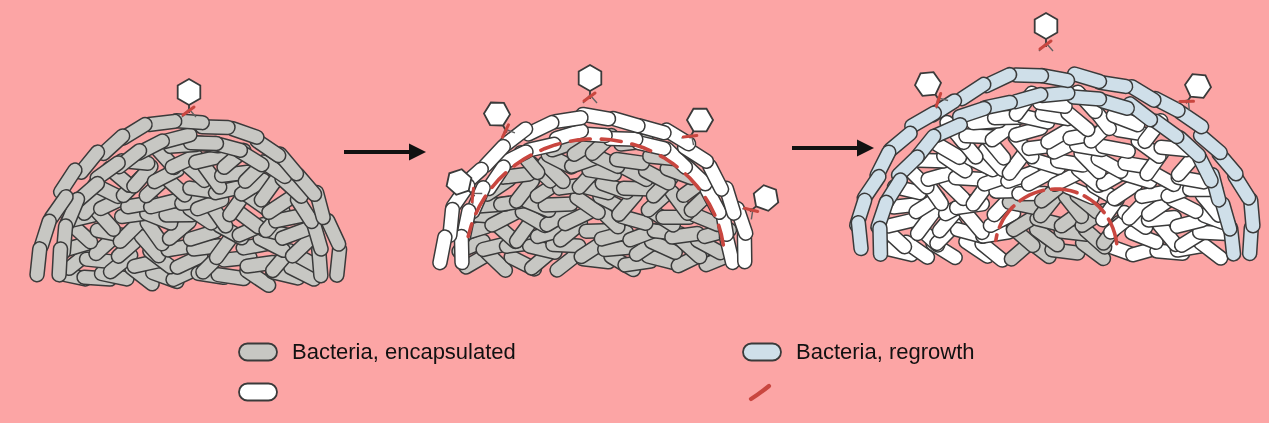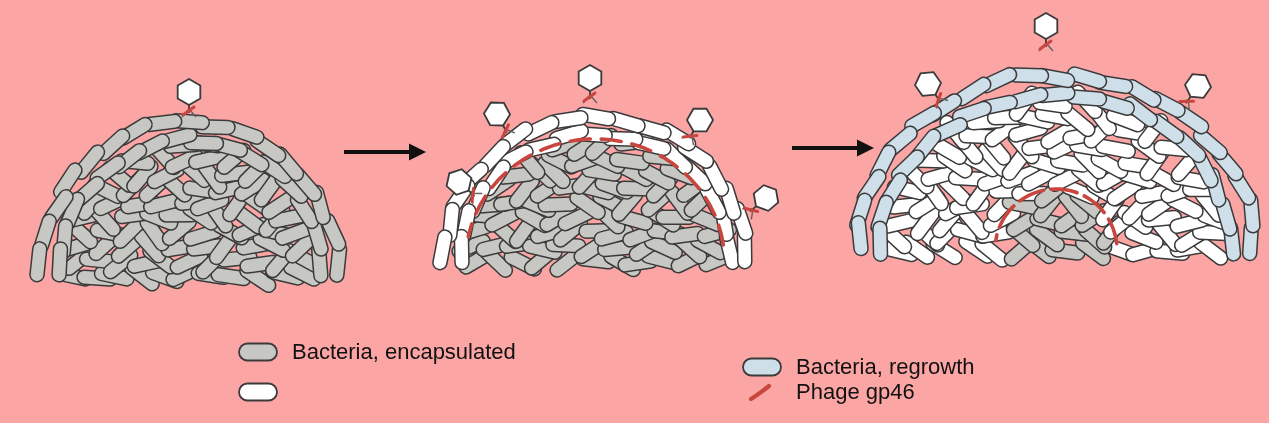--- a/index.html
+++ b/index.html
@@ -520,28 +520,27 @@
       </svg>
       <span class="legend-label">Bacteria, encapsulated</span>
     </div>
 
     <div class="legend-row" style="left:236px; top:379px;">
       <svg class="swatch" width="44" height="24">
         <rect x="3" y="3.5" width="38" height="17" rx="8.5" fill="#ffffff" stroke="#3a3a3a" stroke-width="1.8"></rect>
       </svg>
     </div>
 
-    <div class="legend-row" style="left:740px; top:354px;">
+    <div class="legend-row" style="left:740px; top:339px;">
       <svg class="swatch" width="44" height="24">
         <rect x="3" y="3.5" width="38" height="17" rx="8.5" fill="#cfdfe9" stroke="#3a3a3a" stroke-width="1.8"></rect>
       </svg>
       <span class="legend-label">Bacteria, regrowth</span>
     </div>
 
     <div class="legend-row" style="left:740px; top:379px;">
       <svg class="swatch" width="44" height="24">
         <path d="M 11 19 Q 19 14 29 6" fill="none" stroke-width="4.2" stroke-linecap="round" stroke="#c9463f"></path>
       </svg>
-      <span class="legend-label">Phage gp46</span>
     </div>
 
   </div>
 </div>
 
 </body></html>

